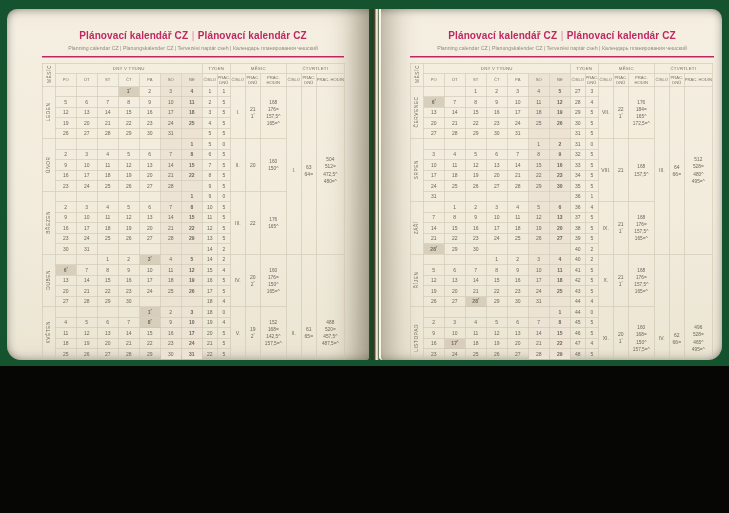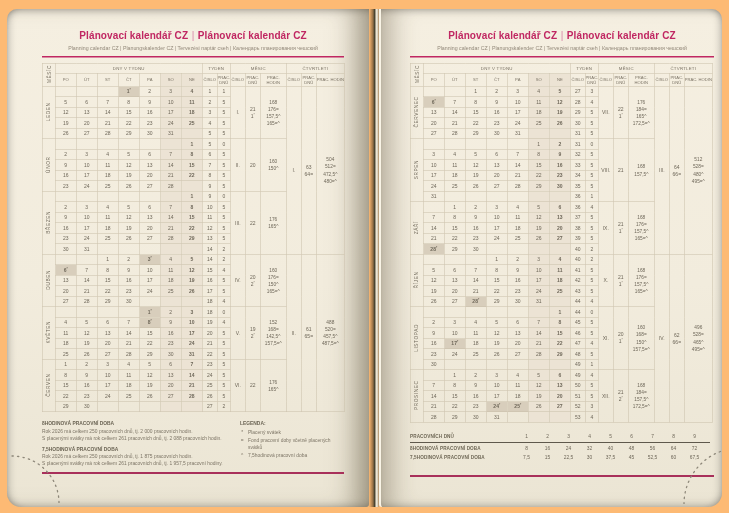--- a/index.html
+++ b/index.html
@@ -1,17 +1,17 @@
 <!DOCTYPE html>
 <html style="--accent: #c02762;"><head>
 <meta charset="utf-8">
 <style>
   html,body{margin:0;padding:0;background:#060604;}
   *{box-sizing:border-box;font-family:"Liberation Sans",sans-serif;}
-  .stage{position:relative;width:729px;height:513px;background:#fdba74;overflow:hidden;padding-left:9px;}
+  .stage{position:relative;width:729px;height:366px;background:#14532d;overflow:hidden;padding-left:9px;}
   .book{position:absolute;left:7px;top:9px;right:7px;bottom:6px;display:flex;}
   .page{position:relative;background:linear-gradient(180deg,#f5efe1 0%,#f2ecdd 55%,#ebe5d4 100%);overflow:hidden;}
   .pg-left{width:362px;border-radius:10px 0 3px 14px;
     box-shadow:inset -26px 0 30px -16px rgba(70,58,34,.55), inset 0 7px 9px -7px rgba(0,0,0,.4), inset 0 -7px 9px -7px rgba(0,0,0,.3), inset 8px 0 10px -8px rgba(0,0,0,.35);}
   .spine{width:10px;background:linear-gradient(90deg,rgba(44,38,22,0) 0%,rgba(44,38,22,.5) 40%,#4a4430 55%,#efe8d6 74%,#d6cdb8 88%,rgba(64,54,32,.45) 100%);}
   .pg-right{flex:1;border-radius:0 10px 14px 3px;border-left:2px solid #f9f4e6;
     box-shadow:inset 24px 0 28px -16px rgba(70,58,34,.40), inset 0 7px 9px -7px rgba(0,0,0,.4), inset 0 -7px 9px -7px rgba(0,0,0,.3), inset -8px 0 10px -8px rgba(0,0,0,.35);}
   .inner{position:absolute;left:0;top:0;width:724px;height:994px;transform:scale(.5);transform-origin:0 0;}
   .content{margin-left:70px;width:604px;}
   .pg-right .content{margin-left:58px;width:608px;}

